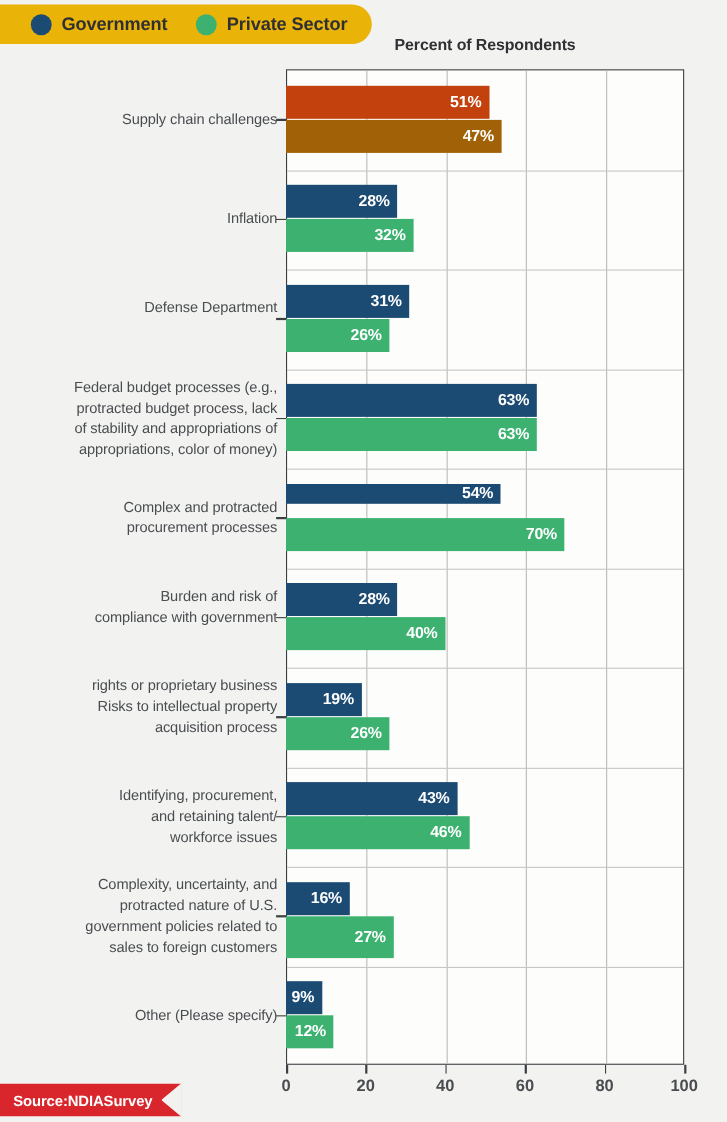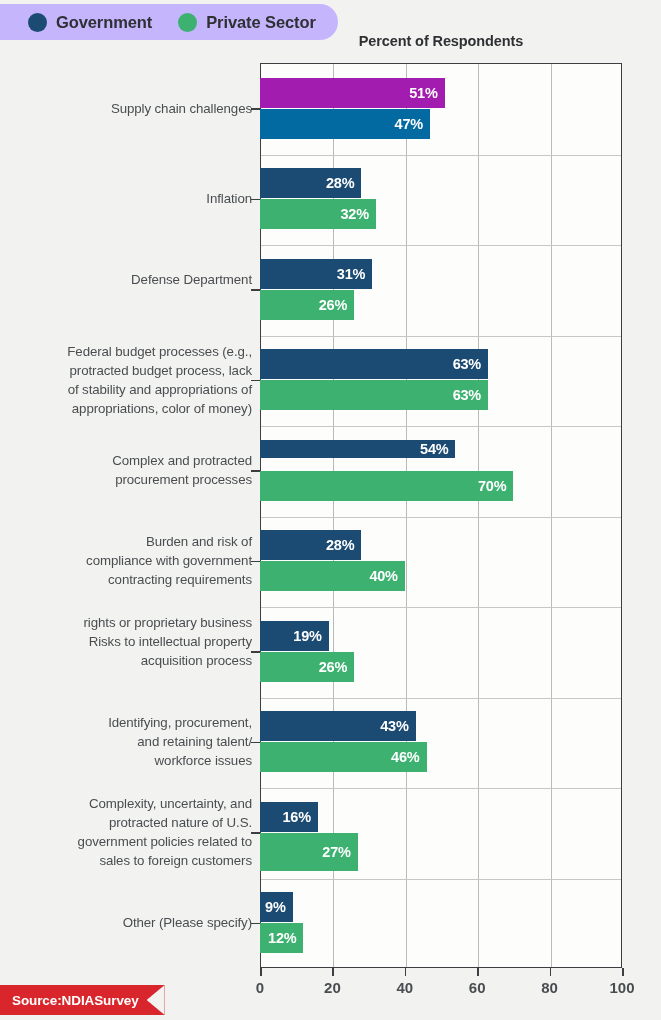--- a/index.html
+++ b/index.html
@@ -19,21 +19,21 @@
   
   #legend {
     position: absolute;
     left: 0px;
     top: 4px;
     height: 36px;
     padding: 0 22px 0 28px;
     display: flex;
     align-items: center;
     gap: 26px;
-    background: #c4b5fd;
+    background: #eab308;
     border-radius: 0 18px 18px 0;
   }
   .legend-item {
     display: flex;
     align-items: center;
     gap: 9px;
   }
   .legend-swatch {
     width: 19px;
     height: 19px;
@@ -236,24 +236,24 @@
 <div id="source">
   <span>Source: </span>
   <span class="src-strong">NDIA</span>
   <span> Survey</span>
 </div>
 
 <div class="row-label" style="top: 98.75px;">
     <div>Supply chain challenges</div>
   </div>
 <div class="row-tick" style="left: 251px; top: 108.25px;"></div>
-<div class="bar gov" style="top: 77.75px; height: 30px; width: 184.62px; background: #a21caf;">
+<div class="bar gov" style="top: 77.75px; height: 30px; width: 184.62px; background: #c2410c;">
     <span class="bar-value">51%</span>
   </div>
-<div class="bar priv" style="top: 108.75px; height: 30px; width: 170px; background: #0369a1;">
+<div class="bar priv" style="top: 108.75px; height: 30px; width: 196px; background: #a16207;">
     <span class="bar-value">47%</span>
   </div>
 <div class="row-label" style="top: 189.25px;">
     <div>Inflation</div>
   </div>
 <div class="row-tick" style="left: 251px; top: 198.75px;"></div>
 <div class="bar gov" style="top: 168.25px; height: 30px; width: 101.36px; background: rgb(27, 74, 115);">
     <span class="bar-value">28%</span>
   </div>
 <div class="bar priv" style="top: 199.25px; height: 30px; width: 115.84px; background: rgb(60, 177, 112);">
@@ -289,21 +289,20 @@
 <div class="row-tick" style="left: 251px; top: 470.25px;"></div>
 <div class="bar gov" style="top: 439.75px; height: 18px; width: 195.48px; background: rgb(27, 74, 115);">
     <span class="bar-value">54%</span>
   </div>
 <div class="bar priv" style="top: 470.75px; height: 30px; width: 253.4px; background: rgb(60, 177, 112);">
     <span class="bar-value">70%</span>
   </div>
 <div class="row-label" style="top: 532.25px;">
     <div>Burden and risk of</div>
     <div>compliance with government</div>
-    <div>contracting requirements</div>
   </div>
 <div class="row-tick" style="left: 251px; top: 560.75px;"></div>
 <div class="bar gov" style="top: 530.25px; height: 30px; width: 101.36px; background: rgb(27, 74, 115);">
     <span class="bar-value">28%</span>
   </div>
 <div class="bar priv" style="top: 561.25px; height: 30px; width: 144.8px; background: rgb(60, 177, 112);">
     <span class="bar-value">40%</span>
   </div>
 <div class="row-label" style="top: 613.25px;">
     <div>rights or proprietary business</div>

